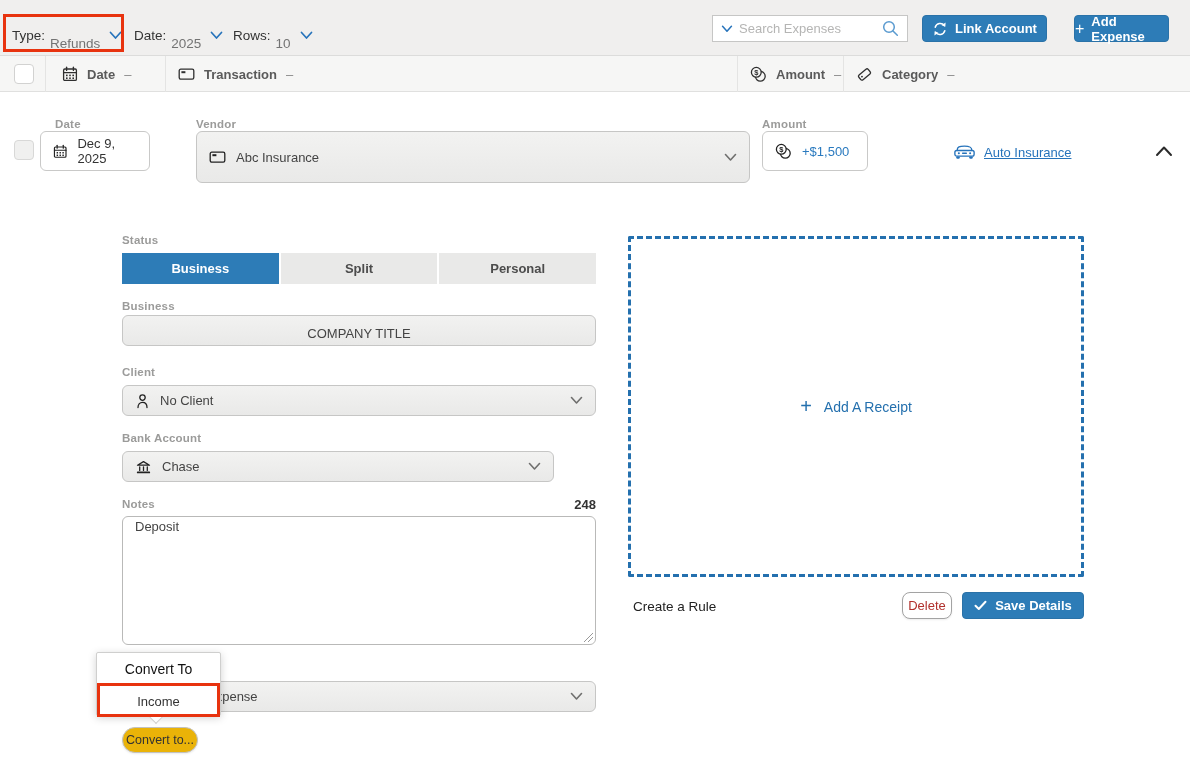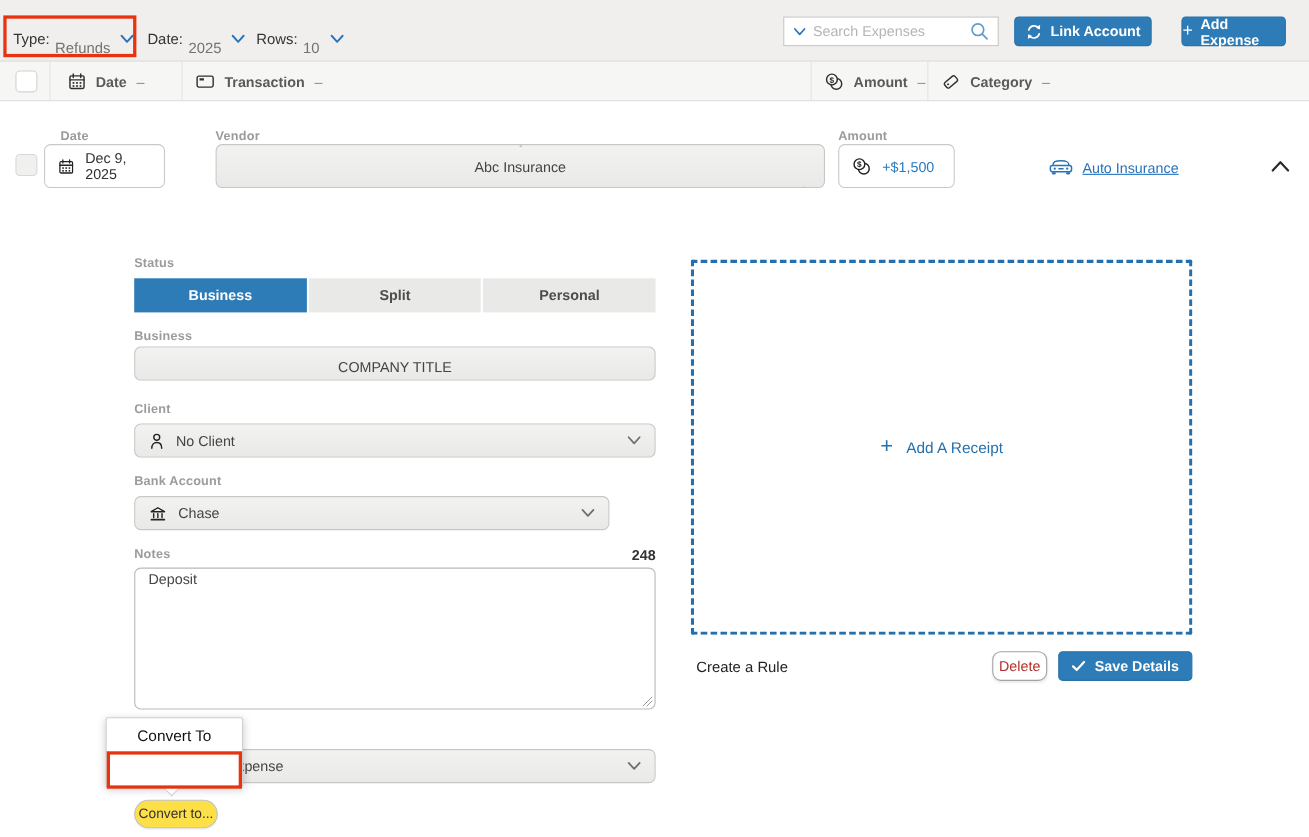--- a/index.html
+++ b/index.html
@@ -73,21 +73,21 @@
   .popup { position:absolute; left:96px; top:652px; width:125px; height:64px; background:#fff;
            border:1px solid #cfcfce; border-radius:2px; box-shadow:0 2px 8px rgba(0,0,0,.18);
            z-index:5; }
   .popup .ptitle { height:32px; display:flex; align-items:center; justify-content:center;
                    font-size:14px; color:#111; }
   .popup .pitem { height:33px; display:flex; align-items:center; justify-content:center;
                   font-size:13px; color:#333; cursor:pointer; }
   .notch { position:absolute; left:151px; top:712px; width:10px; height:10px; background:#fff;
            transform:rotate(45deg); border-right:1px solid #cfcfce; border-bottom:1px solid #cfcfce;
            z-index:5; }
-  .pillbtn { position:absolute; background:#fde047; border:1px solid #c2c2c1; border-radius:13px;
+  .pillbtn { position:absolute; background:#eab308; border:1px solid #c2c2c1; border-radius:13px;
              box-shadow:0 1px 2px rgba(0,0,0,.08); font-size:12.5px; color:#333;
              display:flex; align-items:center; justify-content:center; cursor:pointer; }
 
   
   .receipt { position:absolute; left:628px; top:236px; width:456px; height:341px;
              border:3px dashed #2470ae; border-radius:2px; display:flex; align-items:center;
              justify-content:center; gap:12px; color:#2470ae; font-size:14px; cursor:pointer; }
   .receipt .plus { font-size:20px; font-weight:normal; }
   .createrule { position:absolute; left:633px; top:599px; font-size:13.5px; color:#222; cursor:pointer; }
   .btn-delete { position:absolute; left:902px; top:592px; width:50px; height:27px; background:#fff;
@@ -228,21 +228,21 @@
       <rect x="7.2" y="8.6" width="1.6" height="1.6" fill="#222" stroke="none"></rect>
       <rect x="10.4" y="8.6" width="1.6" height="1.6" fill="#222" stroke="none"></rect>
       <rect x="4" y="11.4" width="1.6" height="1.6" fill="#222" stroke="none"></rect>
       <rect x="7.2" y="11.4" width="1.6" height="1.6" fill="#222" stroke="none"></rect>
       <rect x="10.4" y="11.4" width="1.6" height="1.6" fill="#222" stroke="none"></rect>
     </svg>
     <span>Dec 9, 2025</span>
   </div>
 
   <div class="lbl" style="left:196px; top:118px;">Vendor</div>
-  <div class="sel" style="left:196px; top:131px; width:554px; height:40px;flex-direction:column;">
+  <div class="sel" style="left:196px; top:131px; width:554px; height:52px;">
     <svg width="17" height="16" viewBox="0 0 17 16" fill="none" stroke="#222" stroke-width="1.3">
       <rect x="1.2" y="3.2" width="14.6" height="10" rx="1.6"></rect>
       <line x1="3.4" y1="6.2" x2="7.4" y2="6.2" stroke-width="2"></line>
     </svg>
     <span>Abc Insurance</span>
     <svg class="chev" width="13" height="9" viewBox="0 0 12 9" fill="none" stroke="currentColor" stroke-width="1.6" stroke-linecap="round" stroke-linejoin="round">
         <polyline points="1,1.5 6,7 11,1.5"></polyline>
       </svg>
   </div>
 
@@ -323,20 +323,21 @@
 
   <div class="sel" style="left:122px; top:681px; width:474px; height:31px; padding-left:84px;">
     <span>Expense</span>
     <svg class="chev" width="13" height="9" viewBox="0 0 12 9" fill="none" stroke="currentColor" stroke-width="1.6" stroke-linecap="round" stroke-linejoin="round">
         <polyline points="1,1.5 6,7 11,1.5"></polyline>
       </svg>
   </div>
 
   <div class="popup">
     <div class="ptitle">Convert To</div>
+    <div class="pitem">Income</div>
   </div>
   <div class="notch"></div>
   <div class="hl-box" style="left:97px; top:683px; width:123px; height:34px;"></div>
 
   <div class="pillbtn" style="left:122px; top:727px; width:76px; height:26px;">
     <span>Convert to...</span>
   </div>
 
   <div class="receipt">
     <span class="plus">+</span>

